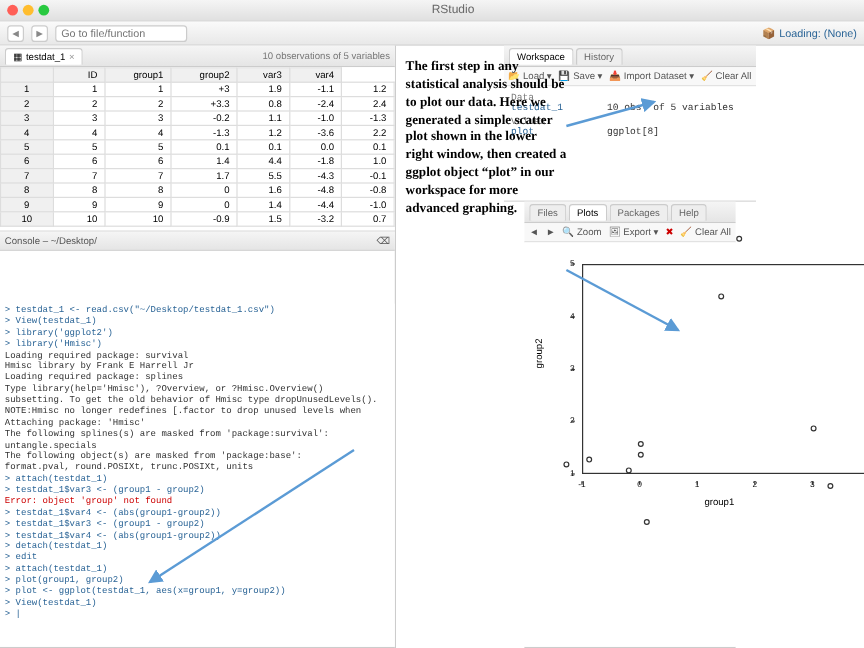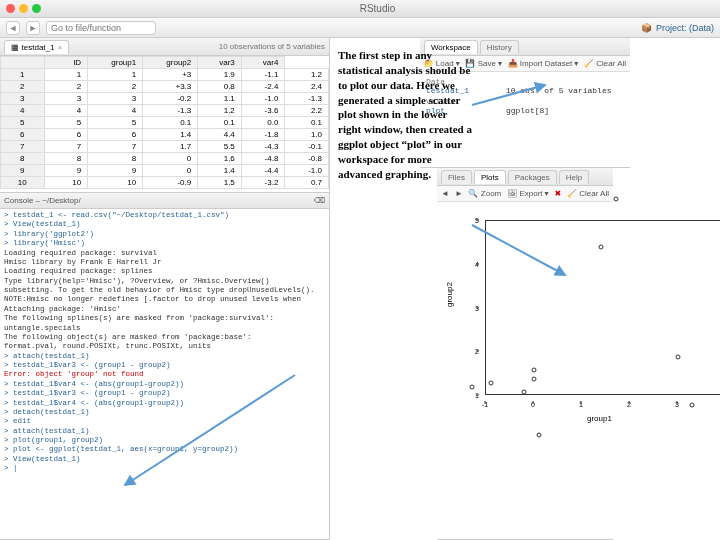--- a/index.html
+++ b/index.html
@@ -64,21 +64,21 @@
   </div>
   <div class="app-title">RStudio</div>
 </div>
 
 <div class="toolbar">
   <div class="nav-arrow">◄</div>
   <div class="nav-arrow">►</div>
   <input placeholder="Go to file/function" style="">
   <div class="proj">
     <span>📦</span>
-    <span>Project: (Data)</span>
+    <span>Loading: (None)</span>
   </div>
 </div>
 
 <div class="main">
 
   <div class="left">
 
     <div class="pane" style="height:155px;">
       <div class="pane-tabs">
         <div class="tab">
@@ -187,21 +187,21 @@
                 <td>-0.9</td>
                 <td>1.5</td>
                 <td>-3.2</td>
                 <td>0.7</td>
               </tr>
             </tbody>
           </table>
       </div>
     </div>
 
-    <div class="pane" style="flex:1;">
+    <div class="pane" style="flex:1;gap:44px;">
       <div class="console-head">
         <span>Console – ~/Desktop/</span>
         <span style="margin-left:auto;">⌫</span>
       </div>
       <div class="console" id="console">
           <div class="cmd">&gt; testdat_1 &lt;- read.csv("~/Desktop/testdat_1.csv")</div>
           <div class="cmd">&gt; View(testdat_1)</div>
           <div class="cmd">&gt; library('ggplot2')</div>
           <div class="cmd">&gt; library('Hmisc')</div>
           <div class="out">Loading required package: survival</div>

